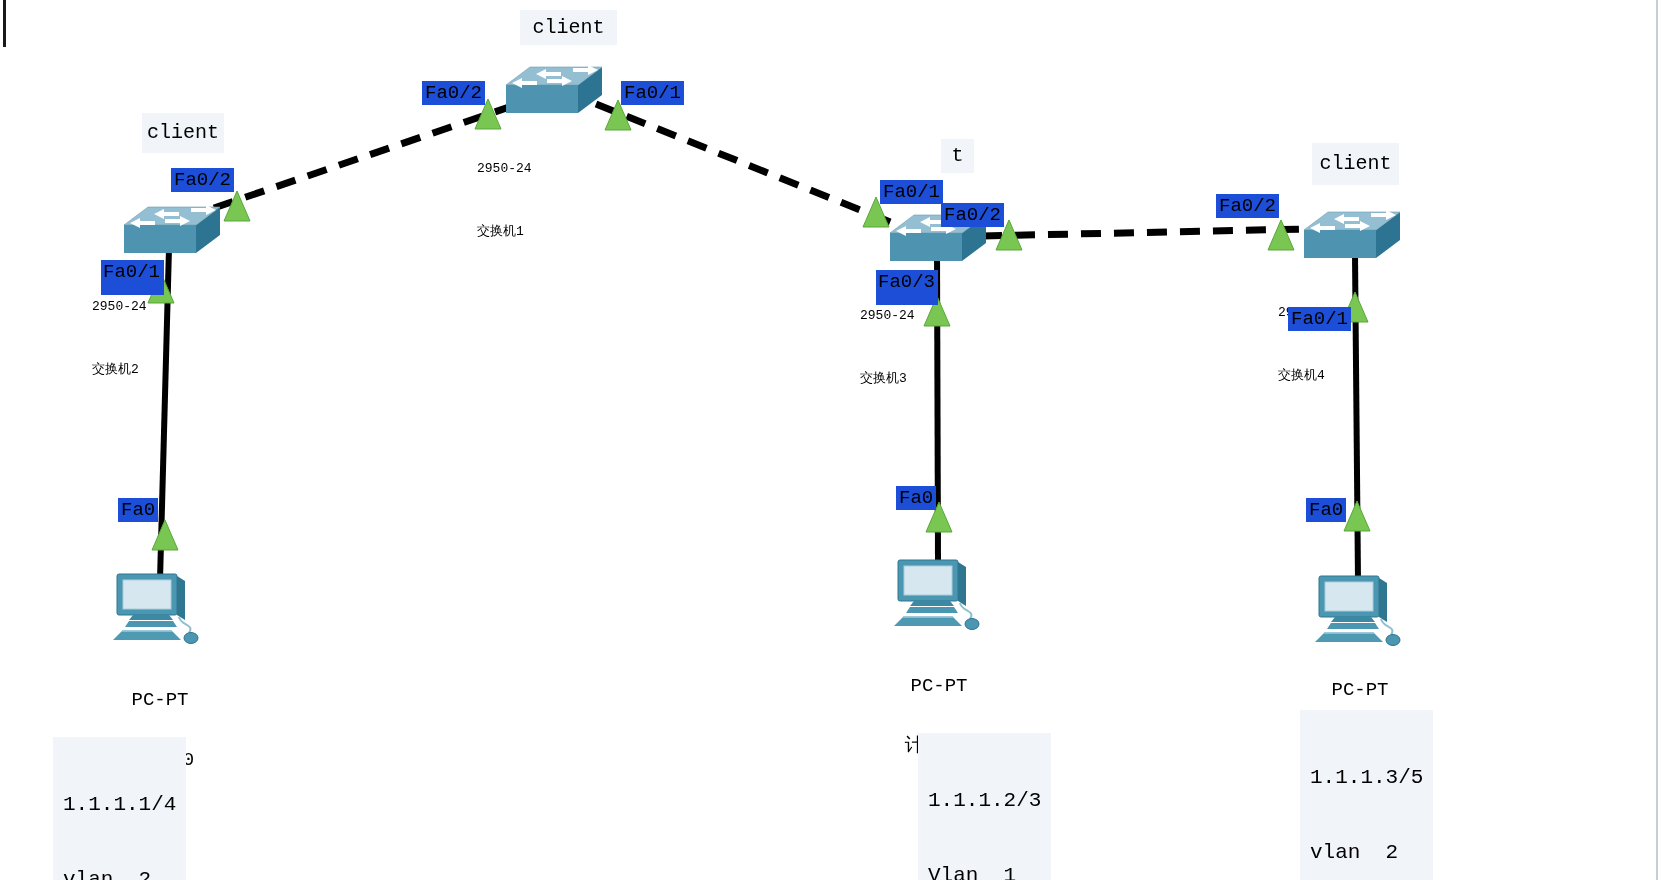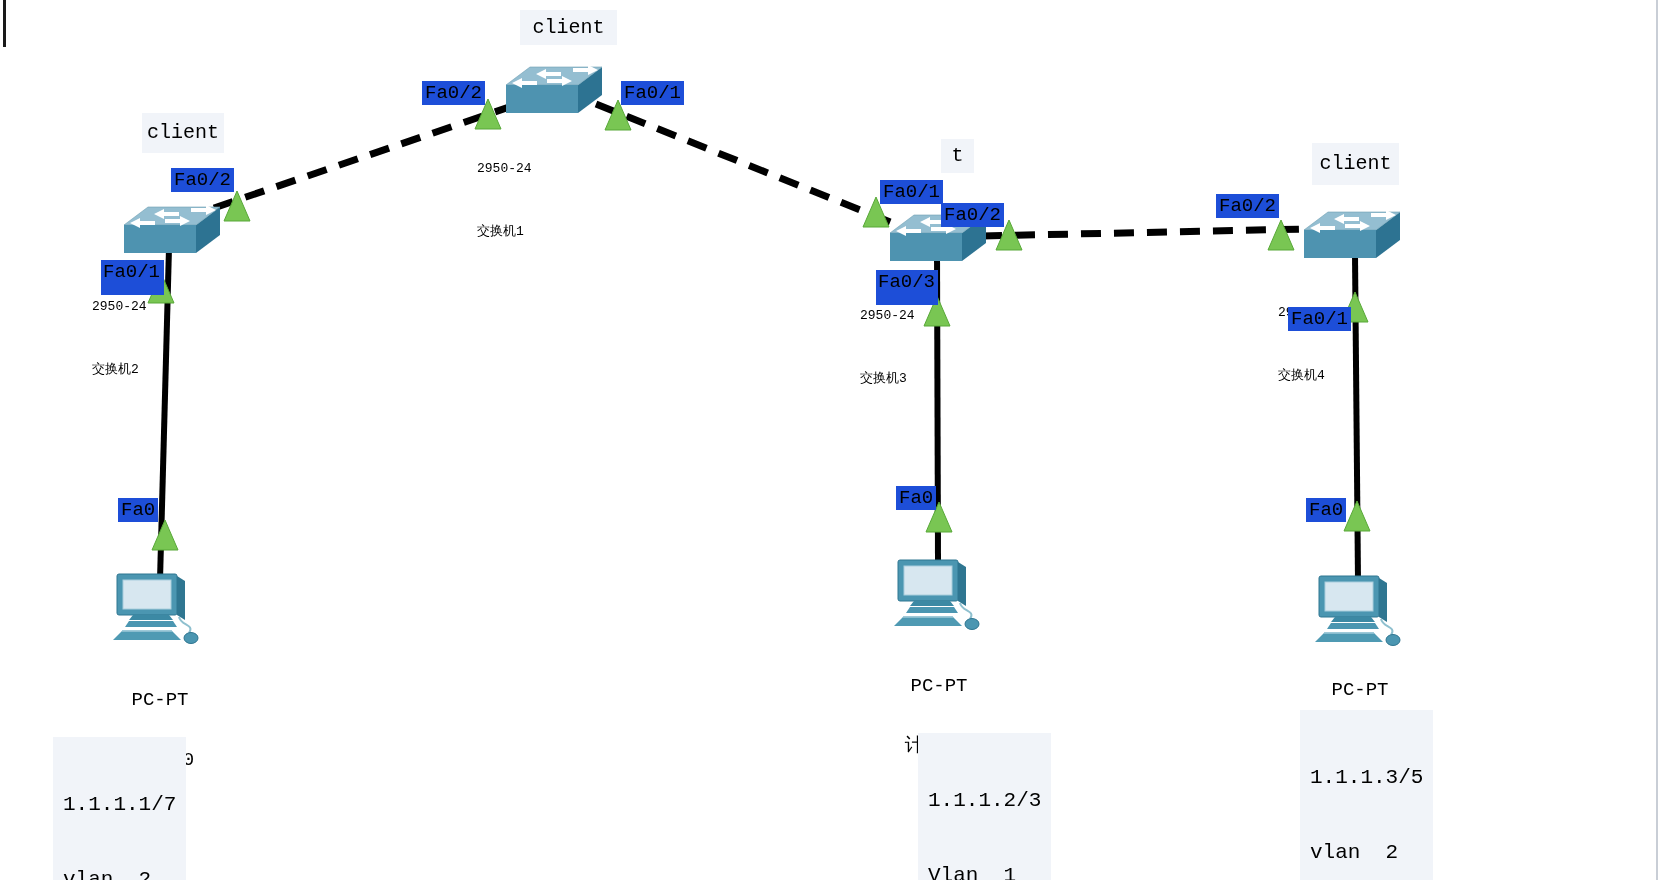--- a/index.html
+++ b/index.html
@@ -171,21 +171,21 @@
   <div class="lbl port" style="left:118px;top:498px;">Fa0</div>
   <div class="lbl port" style="left:896px;top:486px;">Fa0</div>
   <div class="lbl port" style="left:1306px;top:498px;">Fa0</div>
 
   <div class="tag" style="left:520px;top:10px;width:97px;line-height:35px;">client</div>
   <div class="tag" style="left:142px;top:113px;width:82px;line-height:40px;">client</div>
   <div class="tag" style="left:941px;top:139px;width:33px;line-height:34px;">t</div>
   <div class="tag" style="left:1312px;top:143px;width:87px;line-height:42px;">client</div>
 
   <div class="note" style="left:53px;top:737px;">
-    <div>1.1.1.1/7</div>
+    <div>1.1.1.1/4</div>
     <div>vlan  2</div>
   </div>
   <div class="note" style="left:918px;top:733px;">
     <div>1.1.1.2/3</div>
     <div>Vlan  1</div>
   </div>
   <div class="note" style="left:1300px;top:710px;">
     <div>1.1.1.3/5</div>
     <div>vlan  2</div>
   </div>

